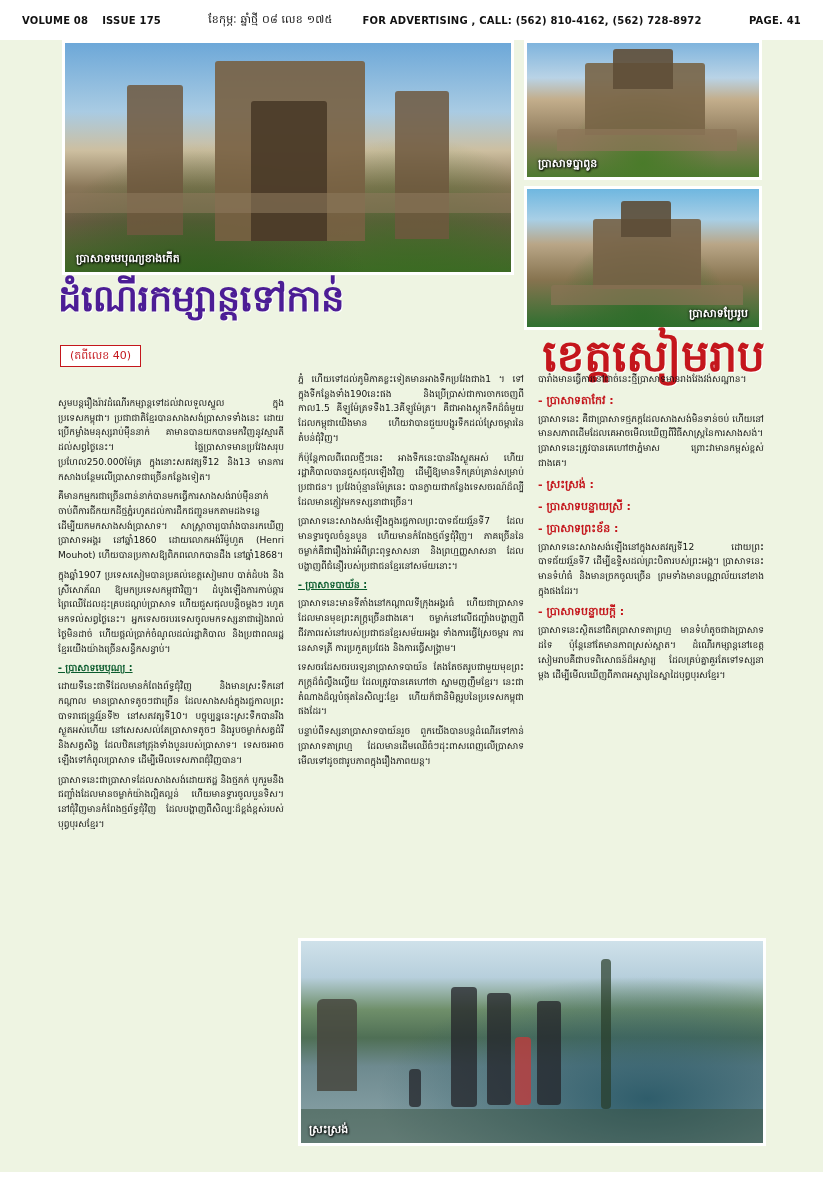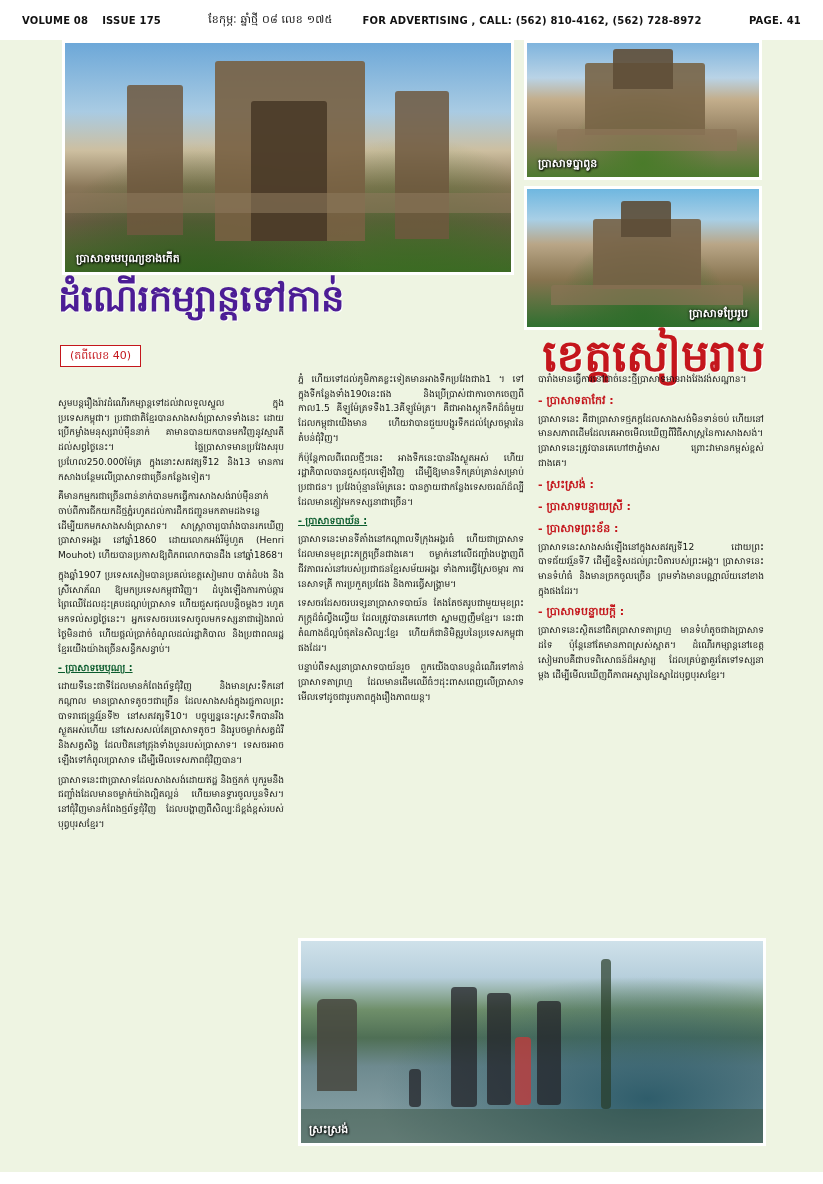--- a/index.html
+++ b/index.html
@@ -194,20 +194,21 @@
       <p>គឺមានកម្មករជាច្រើនពាន់នាក់បានមកធ្វើការសាងសង់រាប់ម៉ឺននាក់ ចាប់ពីការជីកយកដីថ្មភ្នំរហូតដល់ការដឹកជញ្ជូនមកតាមដងទន្លេ ដើម្បីយកមកសាងសង់ប្រាសាទ។ សាស្ត្រាចារ្យបារាំងបានរកឃើញប្រាសាទអង្គរ នៅឆ្នាំ1860 ដោយលោកអង់រីម៉ូហួត (Henri Mouhot) ហើយបានប្រកាសឱ្យពិភពលោកបានដឹង នៅឆ្នាំ1868។</p>
       <p>ក្នុងឆ្នាំ1907 ប្រទេសសៀមបានប្រគល់ខេត្តសៀមរាប បាត់ដំបង និងស្រីសោភ័ណ ឱ្យមកប្រទេសកម្ពុជាវិញ។ ដំបូងឡើងការកាប់ឆ្ការព្រៃឈើដែលដុះគ្របដណ្ដប់ប្រាសាទ ហើយជួសជុលបន្តិចម្ដងៗ រហូតមកទល់សព្វថ្ងៃនេះ។ អ្នកទេសចរបរទេសចូលមកទស្សនាជារៀងរាល់ថ្ងៃមិនដាច់ ហើយផ្ដល់ប្រាក់ចំណូលដល់រដ្ឋាភិបាល និងប្រជាពលរដ្ឋខ្មែរយើងយ៉ាងច្រើនសន្ធឹកសន្ធាប់។</p>
       <div class="sub">- ប្រាសាទមេបុណ្យ :</div>
       <p>ដោយទីនេះជាទីដែលមានកំពែងព័ទ្ធជុំវិញ និងមានស្រះទឹកនៅកណ្ដាល មានប្រាសាទតូចៗជាច្រើន ដែលសាងសង់ក្នុងរជ្ជកាលព្រះបាទរាជេន្ទ្រវរ្ម័នទី២ នៅសតវត្សទី10។ បច្ចុប្បន្ននេះស្រះទឹកបានរីងស្ងួតអស់ហើយ នៅសេសសល់តែប្រាសាទតូចៗ និងរូបចម្លាក់សត្វដំរី និងសត្វសិង្ហ ដែលឋិតនៅជ្រុងទាំងបួនរបស់ប្រាសាទ។ ទេសចរអាចឡើងទៅកំពូលប្រាសាទ ដើម្បីមើលទេសភាពជុំវិញបាន។</p>
       <p>ប្រាសាទនេះជាប្រាសាទដែលសាងសង់ដោយឥដ្ឋ និងថ្មភក់ បូករួមនឹងជញ្ជាំងដែលមានចម្លាក់យ៉ាងល្អិតល្អន់ ហើយមានទ្វារចូលបួនទិស។ នៅជុំវិញមានកំពែងថ្មព័ទ្ធជុំវិញ ដែលបង្ហាញពីសិល្បៈដ៏ខ្ពង់ខ្ពស់របស់បុព្វបុរសខ្មែរ។</p>
     </div>
 
     <div class="col c2 khm">
       <p>ភ្នំ ហើយទៅដល់ភូមិភាគខ្លះទៀតមានអាងទឹកប្រវែងជាង1 ។ ទៅក្នុងទីកន្លែងទាំង190នេះផង និងប្រើប្រាស់ជាការចាកចេញពីកាល1.5 គីឡូម៉ែត្រទទឹង1.3គីឡូម៉ែត្រ។ គឺជាអាងស្តុកទឹកដ៏ធំមួយដែលកម្ពុជាយើងមាន ហើយវាបានជួយបង្ហូរទឹកដល់ស្រែចម្ការនៃតំបន់ជុំវិញ។</p>
       <p>ក៏ប៉ុន្តែកាលពីពេលថ្មីៗនេះ អាងទឹកនេះបានរីងស្ងួតអស់ ហើយរដ្ឋាភិបាលបានជួសជុលឡើងវិញ ដើម្បីឱ្យមានទឹកគ្រប់គ្រាន់សម្រាប់ប្រជាជន។ ប្រវែងប៉ុន្មានម៉ែត្រនេះ បានក្លាយជាកន្លែងទេសចរណ៍ដ៏ល្បី ដែលមានភ្ញៀវមកទស្សនាជាច្រើន។</p>
+      <p>ប្រាសាទនេះសាងសង់ឡើងក្នុងរជ្ជកាលព្រះបាទជ័យវរ្ម័នទី7 ដែលមានទ្វារចូលចំនួនបួន ហើយមានកំពែងថ្មព័ទ្ធជុំវិញ។ ភាគច្រើននៃចម្លាក់គឺជារឿងរ៉ាវអំពីព្រះពុទ្ធសាសនា និងព្រហ្មញ្ញសាសនា ដែលបង្ហាញពីជំនឿរបស់ប្រជាជនខ្មែរនៅសម័យនោះ។</p>
       <div class="sub">- ប្រាសាទបាយ័ន :</div>
       <p>ប្រាសាទនេះមានទីតាំងនៅកណ្ដាលទីក្រុងអង្គរធំ ហើយជាប្រាសាទដែលមានមុខព្រះភក្ត្រច្រើនជាងគេ។ ចម្លាក់នៅលើជញ្ជាំងបង្ហាញពីជីវភាពរស់នៅរបស់ប្រជាជនខ្មែរសម័យអង្គរ ទាំងការធ្វើស្រែចម្ការ ការនេសាទត្រី ការប្រកួតប្រជែង និងការធ្វើសង្គ្រាម។</p>
       <p>ទេសចរដែសចរបរទ្សនាប្រាសាទបាយ័ន តែងតែថតរូបជាមួយមុខព្រះភក្ត្រដ៏ធំល្វឹងល្វើយ ដែលត្រូវបានគេហៅថា ស្នាមញញឹមខ្មែរ។ នេះជាតំណាងដ៏ល្អបំផុតនៃសិល្បៈខ្មែរ ហើយក៏ជានិមិត្តរូបនៃប្រទេសកម្ពុជាផងដែរ។</p>
       <p>បន្ទាប់ពីទស្សនាប្រាសាទបាយ័នរួច ពួកយើងបានបន្តដំណើរទៅកាន់ប្រាសាទតាព្រហ្ម ដែលមានដើមឈើធំៗដុះពាសពេញលើប្រាសាទ មើលទៅដូចជារូបភាពក្នុងរឿងភាពយន្ត។</p>
     </div>
 
     <div class="col c3 khm">
       <p>បារាំងមានធ្វើការនៅជាច់នេះថ្មីប្រាសាទមានរាងវែងវង់សណ្ឋាន។</p>
       <div class="redsub">- ប្រាសាទតាកែវ :</div>
       <p>ប្រាសាទនេះ គឺជាប្រាសាទថ្មភក្តដែលសាងសង់មិនទាន់ចប់ ហើយនៅមានសភាពដើមដែលគេអាចមើលឃើញពីវិធីសាស្ត្រនៃការសាងសង់។ ប្រាសាទនេះត្រូវបានគេហៅថាភ្នំមាស ព្រោះវាមានកម្ពស់ខ្ពស់ជាងគេ។</p>

